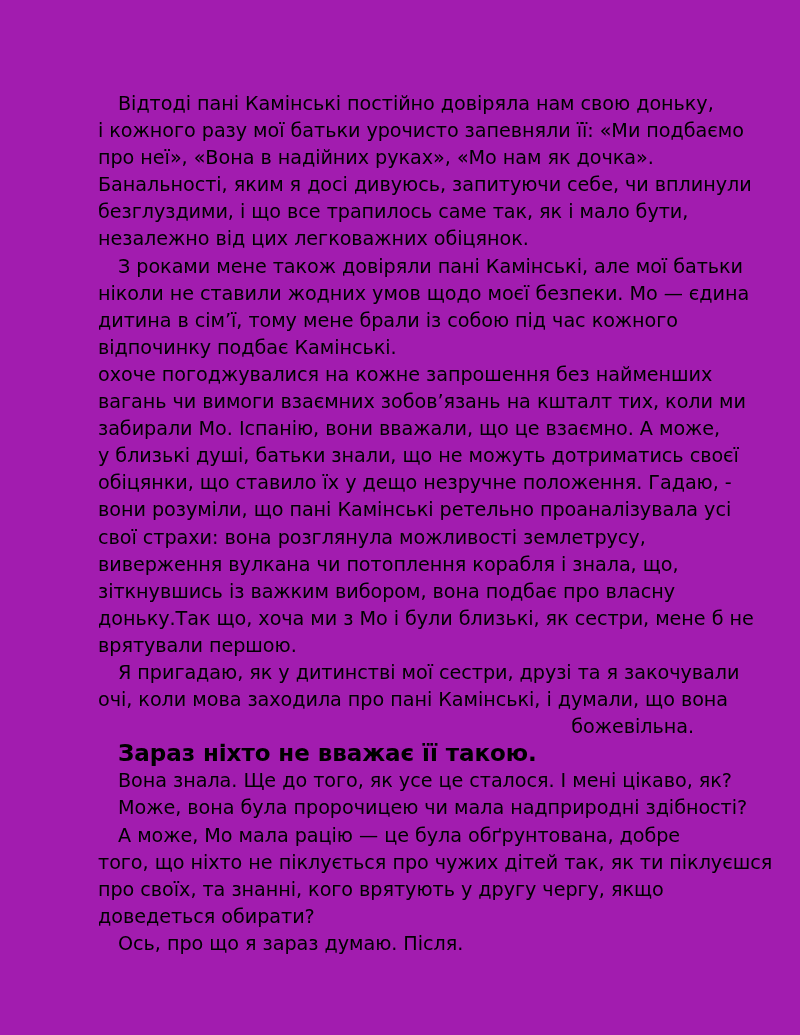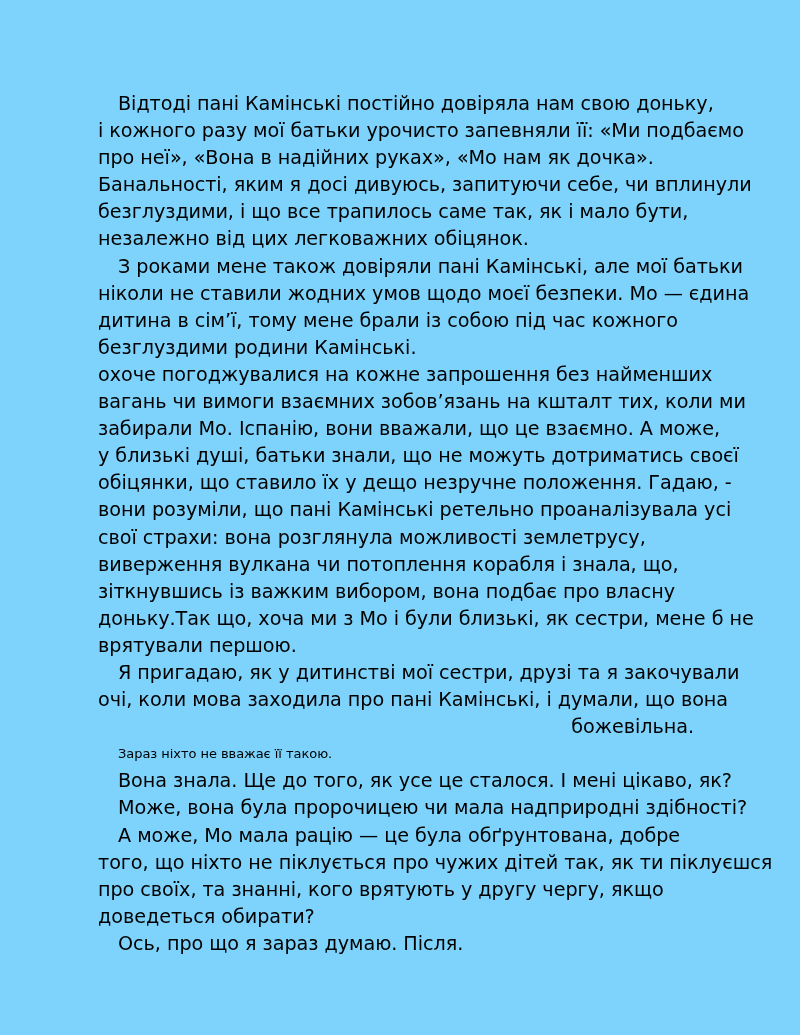--- a/index.html
+++ b/index.html
@@ -8,21 +8,21 @@
     padding: 0;
   }
   body {
     background: #ffffff;
     font-family: "DejaVu Sans", "Liberation Sans", sans-serif;
   }
   #page {
     position: relative;
     width: 800px;
     height: 1035px;
-    background: #7dd3fc;
+    background: #a21caf;
     overflow: hidden;
     box-sizing: border-box;
   }
   #text-body {
     position: absolute;
     left: 98px;
     top: 90px;
     width: 596px;
   }
   .para {
@@ -51,41 +51,41 @@
         <span class="line">і кожного разу мої батьки урочисто запевняли її: «Ми подбаємо</span>
         <span class="line">про неї», «Вона в надійних руках», «Мо нам як дочка».</span>
         <span class="line">Банальності, яким я досі дивуюсь, запитуючи себе, чи вплинули</span>
         <span class="line">безглуздими, і що все трапилось саме так, як і мало бути,</span>
         <span class="line">незалежно від цих легковажних обіцянок.</span>
       </p>
       <p class="para" style="font-size: 19.2px;">
         <span class="line indent">З роками мене також довіряли пані Камінські, але мої батьки</span>
         <span class="line">ніколи не ставили жодних умов щодо моєї безпеки. Мо — єдина</span>
         <span class="line">дитина в сім’ї, тому мене брали із собою під час кожного</span>
-        <span class="line">безглуздими родини Камінські.</span>
+        <span class="line">відпочинку подбає Камінські.</span>
       </p>
       <p class="para" style="font-size: 19.2px;">
         <span class="line">охоче погоджувалися на кожне запрошення без найменших</span>
         <span class="line">вагань чи вимоги взаємних зобов’язань на кшталт тих, коли ми</span>
         <span class="line">забирали Мо. Іспанію, вони вважали, що це взаємно. А може,</span>
         <span class="line">у близькі душі, батьки знали, що не можуть дотриматись своєї</span>
         <span class="line">обіцянки, що ставило їх у дещо незручне положення. Гадаю, -</span>
         <span class="line">вони розуміли, що пані Камінські ретельно проаналізувала усі</span>
         <span class="line">свої страхи: вона розглянула можливості землетрусу,</span>
         <span class="line">виверження вулкана чи потоплення корабля і знала, що,</span>
         <span class="line">зіткнувшись із важким вибором, вона подбає про власну</span>
         <span class="line">доньку.Так що, хоча ми з Мо і були близькі, як сестри, мене б не</span>
         <span class="line">врятували першою.</span>
       </p>
       <p class="para" style="font-size: 19.2px; text-align: right;">
         <span class="line indent">Я пригадаю, як у дитинстві мої сестри, друзі та я закочували</span>
         <span class="line">очі, коли мова заходила про пані Камінські, і думали, що вона</span>
         <span class="line">божевільна.</span>
       </p>
-      <p class="para" style="font-size: 13px;">
+      <p class="para" style="font-size: 23px; font-weight: bold;">
         <span class="line indent">Зараз ніхто не вважає її такою.</span>
       </p>
       <p class="para" style="font-size: 19.2px;">
         <span class="line indent">Вона знала. Ще до того, як усе це сталося. І мені цікаво, як?</span>
       </p>
       <p class="para" style="font-size: 19.2px;">
         <span class="line indent">Може, вона була пророчицею чи мала надприродні здібності?</span>
       </p>
       <p class="para" style="font-size: 19.2px;">
         <span class="line indent">А може, Мо мала рацію — це була обґрунтована, добре</span>

